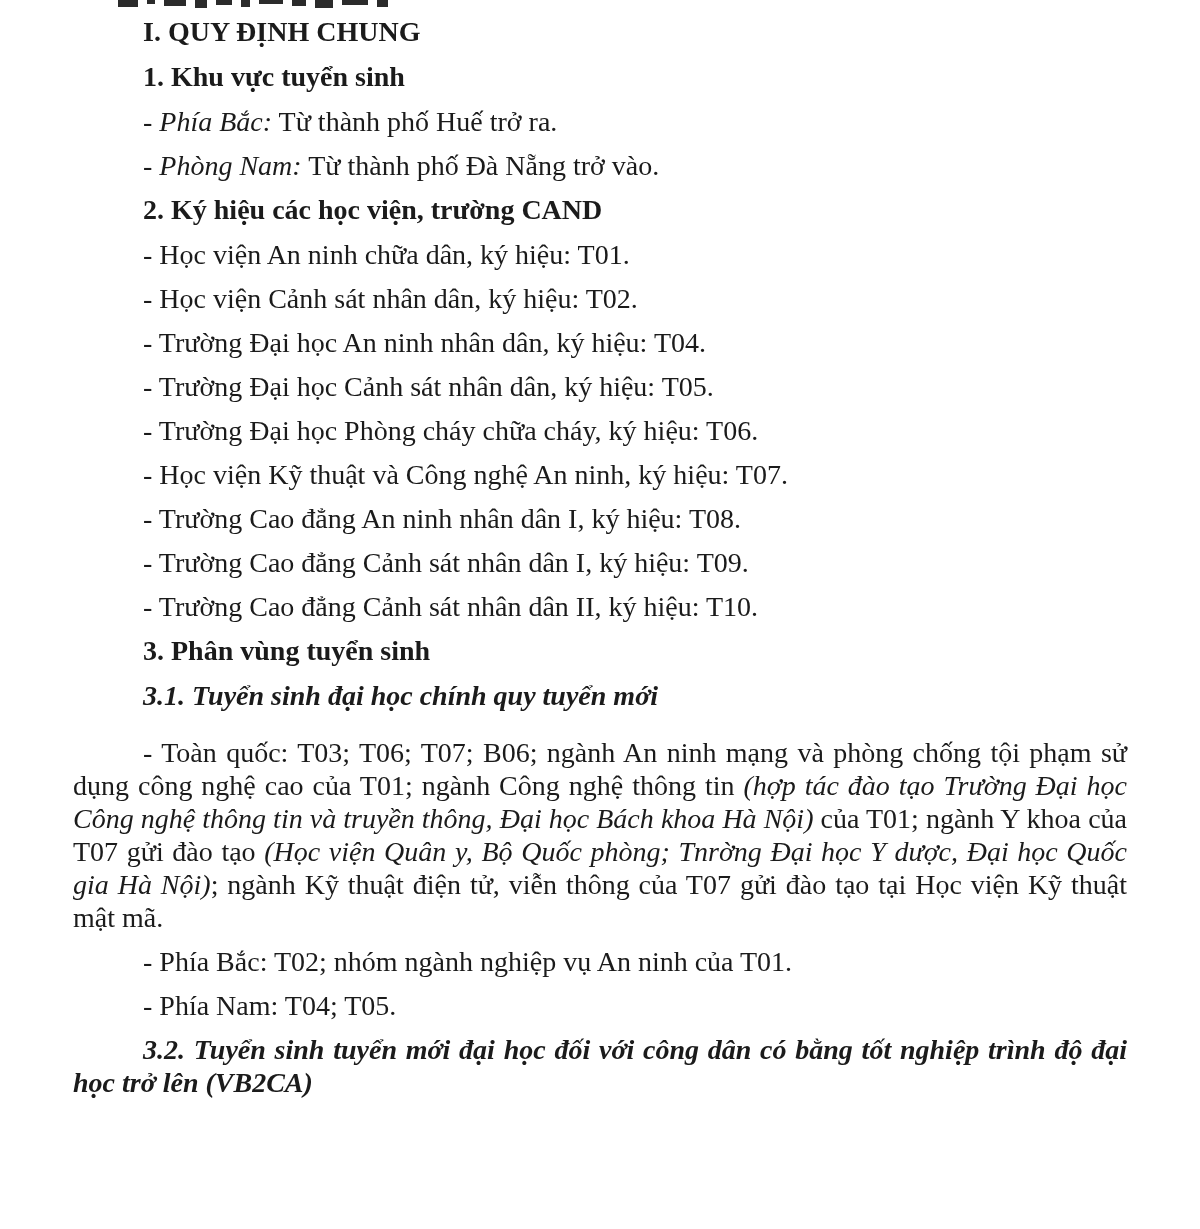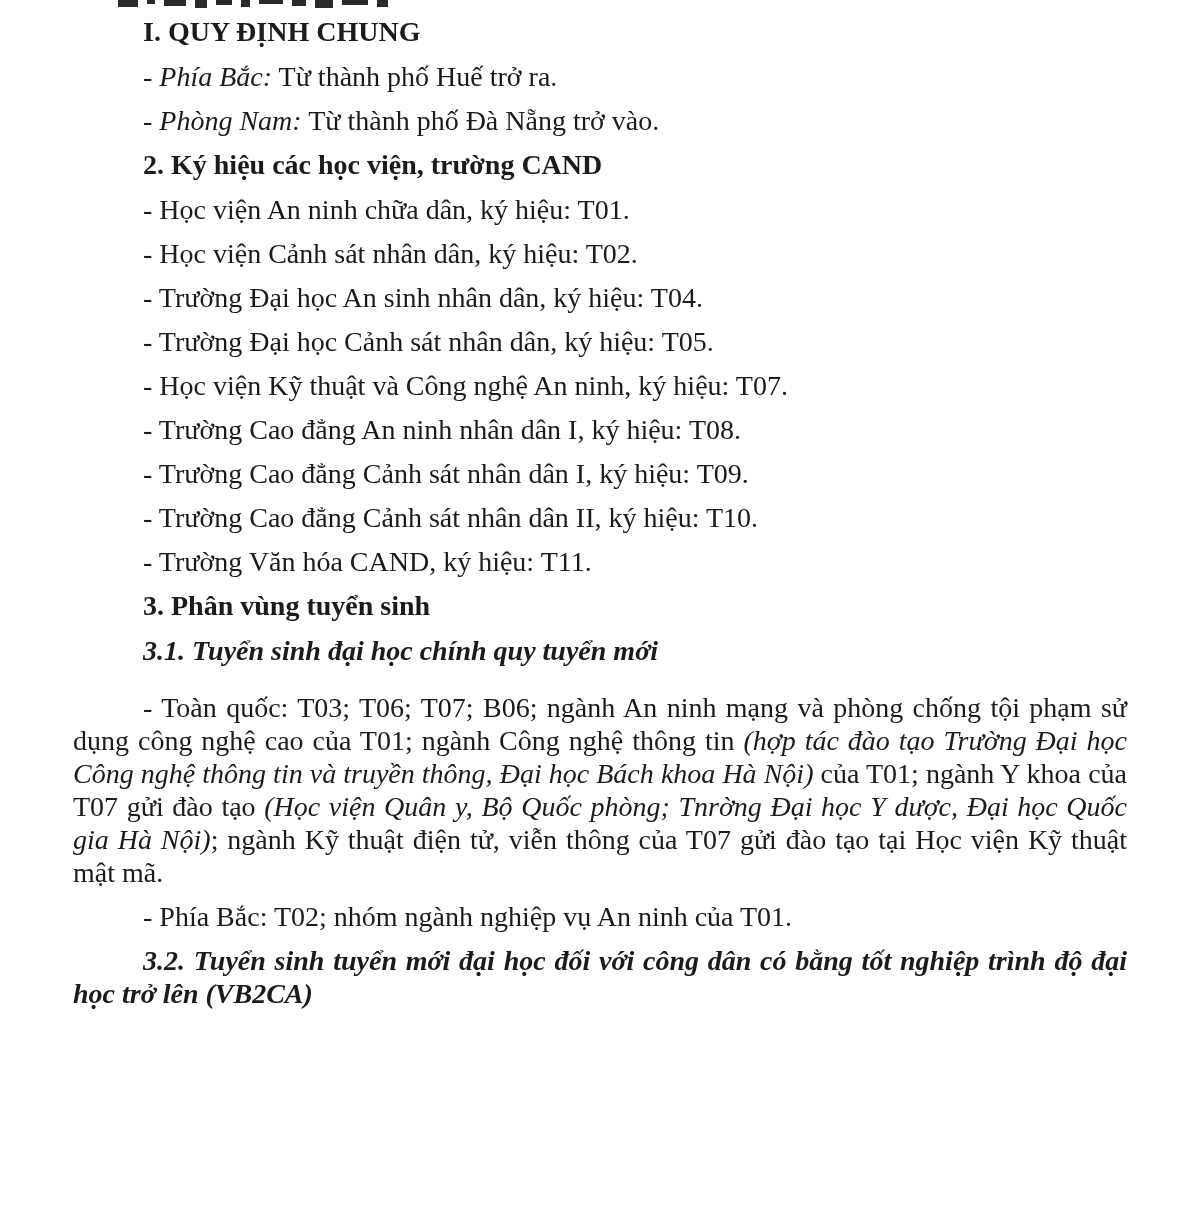--- a/index.html
+++ b/index.html
@@ -61,31 +61,33 @@
 </style>
 </head>
 <body>
 
 <div class="page">
   <div class="clip-strip">
     <span style="width:20px;height:7px"></span><span style="width:8px;height:4px"></span><span style="width:22px;height:6px"></span><span style="width:12px;height:8px"></span><span style="width:16px;height:5px"></span><span style="width:9px;height:7px"></span><span style="width:24px;height:4px"></span><span style="width:14px;height:6px"></span><span style="width:18px;height:8px"></span><span style="width:26px;height:5px"></span><span style="width:11px;height:7px"></span>
   </div>
   <div class="content" id="doc-content" style="color: rgb(27, 27, 27);">
       <p class="blk h1"><span class="seg">I. QUY ĐỊNH CHUNG</span></p>
+      <p class="blk h2"><span class="seg">1. Khu vực tuyển sinh</span></p>
       <p class="blk item"><span class="seg">- </span><span class="seg i">Phía Bắc:</span><span class="seg"> Từ thành phố Huế trở ra.</span></p>
       <p class="blk item"><span class="seg">- </span><span class="seg i">Phòng Nam:</span><span class="seg"> Từ thành phố Đà Nẵng trở vào.</span></p>
       <p class="blk h2"><span class="seg">2. Ký hiệu các học viện, trường CAND</span></p>
       <p class="blk item"><span class="seg">- Học viện An ninh chữa dân, ký hiệu: T01.</span></p>
       <p class="blk item"><span class="seg">- Học viện Cảnh sát nhân dân, ký hiệu: T02.</span></p>
-      <p class="blk item"><span class="seg">- Trường Đại học An sinh nhân dân, ký hiệu: T04.</span></p>
+      <p class="blk item"><span class="seg">- Trường Đại học An ninh nhân dân, ký hiệu: T04.</span></p>
       <p class="blk item"><span class="seg">- Trường Đại học Cảnh sát nhân dân, ký hiệu: T05.</span></p>
+      <p class="blk item"><span class="seg">- Trường Đại học Phòng cháy chữa cháy, ký hiệu: T06.</span></p>
       <p class="blk item"><span class="seg">- Học viện Kỹ thuật và Công nghệ An ninh, ký hiệu: T07.</span></p>
       <p class="blk item"><span class="seg">- Trường Cao đẳng An ninh nhân dân I, ký hiệu: T08.</span></p>
       <p class="blk item"><span class="seg">- Trường Cao đẳng Cảnh sát nhân dân I, ký hiệu: T09.</span></p>
       <p class="blk item"><span class="seg">- Trường Cao đẳng Cảnh sát nhân dân II, ký hiệu: T10.</span></p>
-      <p class="blk item"><span class="seg">- Trường Văn hóa CAND, ký hiệu: T11.</span></p>
       <p class="blk h2"><span class="seg">3. Phân vùng tuyển sinh</span></p>
       <p class="blk h3"><span class="seg">3.1. Tuyển sinh đại học chính quy tuyển mới</span></p>
       <p class="blk para"><span class="seg">- Toàn quốc: T03; T06; T07; B06; ngành An ninh mạng và phòng chống tội phạm sử dụng công nghệ cao của T01; ngành Công nghệ thông tin </span><span class="seg i">(hợp tác đào tạo Trường Đại học Công nghệ thông tin và truyền thông, Đại học Bách khoa Hà Nội)</span><span class="seg"> của T01; ngành Y khoa của T07 gửi đào tạo </span><span class="seg i">(Học viện Quân y, Bộ Quốc phòng; Tnrờng Đại học Y dược, Đại học Quốc gia Hà Nội)</span><span class="seg">; ngành Kỹ thuật điện tử, viễn thông của T07 gửi đào tạo tại Học viện Kỹ thuật mật mã.</span></p>
       <p class="blk item"><span class="seg">- Phía Bắc: T02; nhóm ngành nghiệp vụ An ninh của T01.</span></p>
+      <p class="blk item"><span class="seg">- Phía Nam: T04; T05.</span></p>
       <p class="blk para-bi"><span class="seg">3.2. Tuyển sinh tuyển mới đại học đối với công dân có bằng tốt nghiệp trình độ đại học trở lên (VB2CA)</span></p>
     </div>
 </div>
 
 </body></html>

